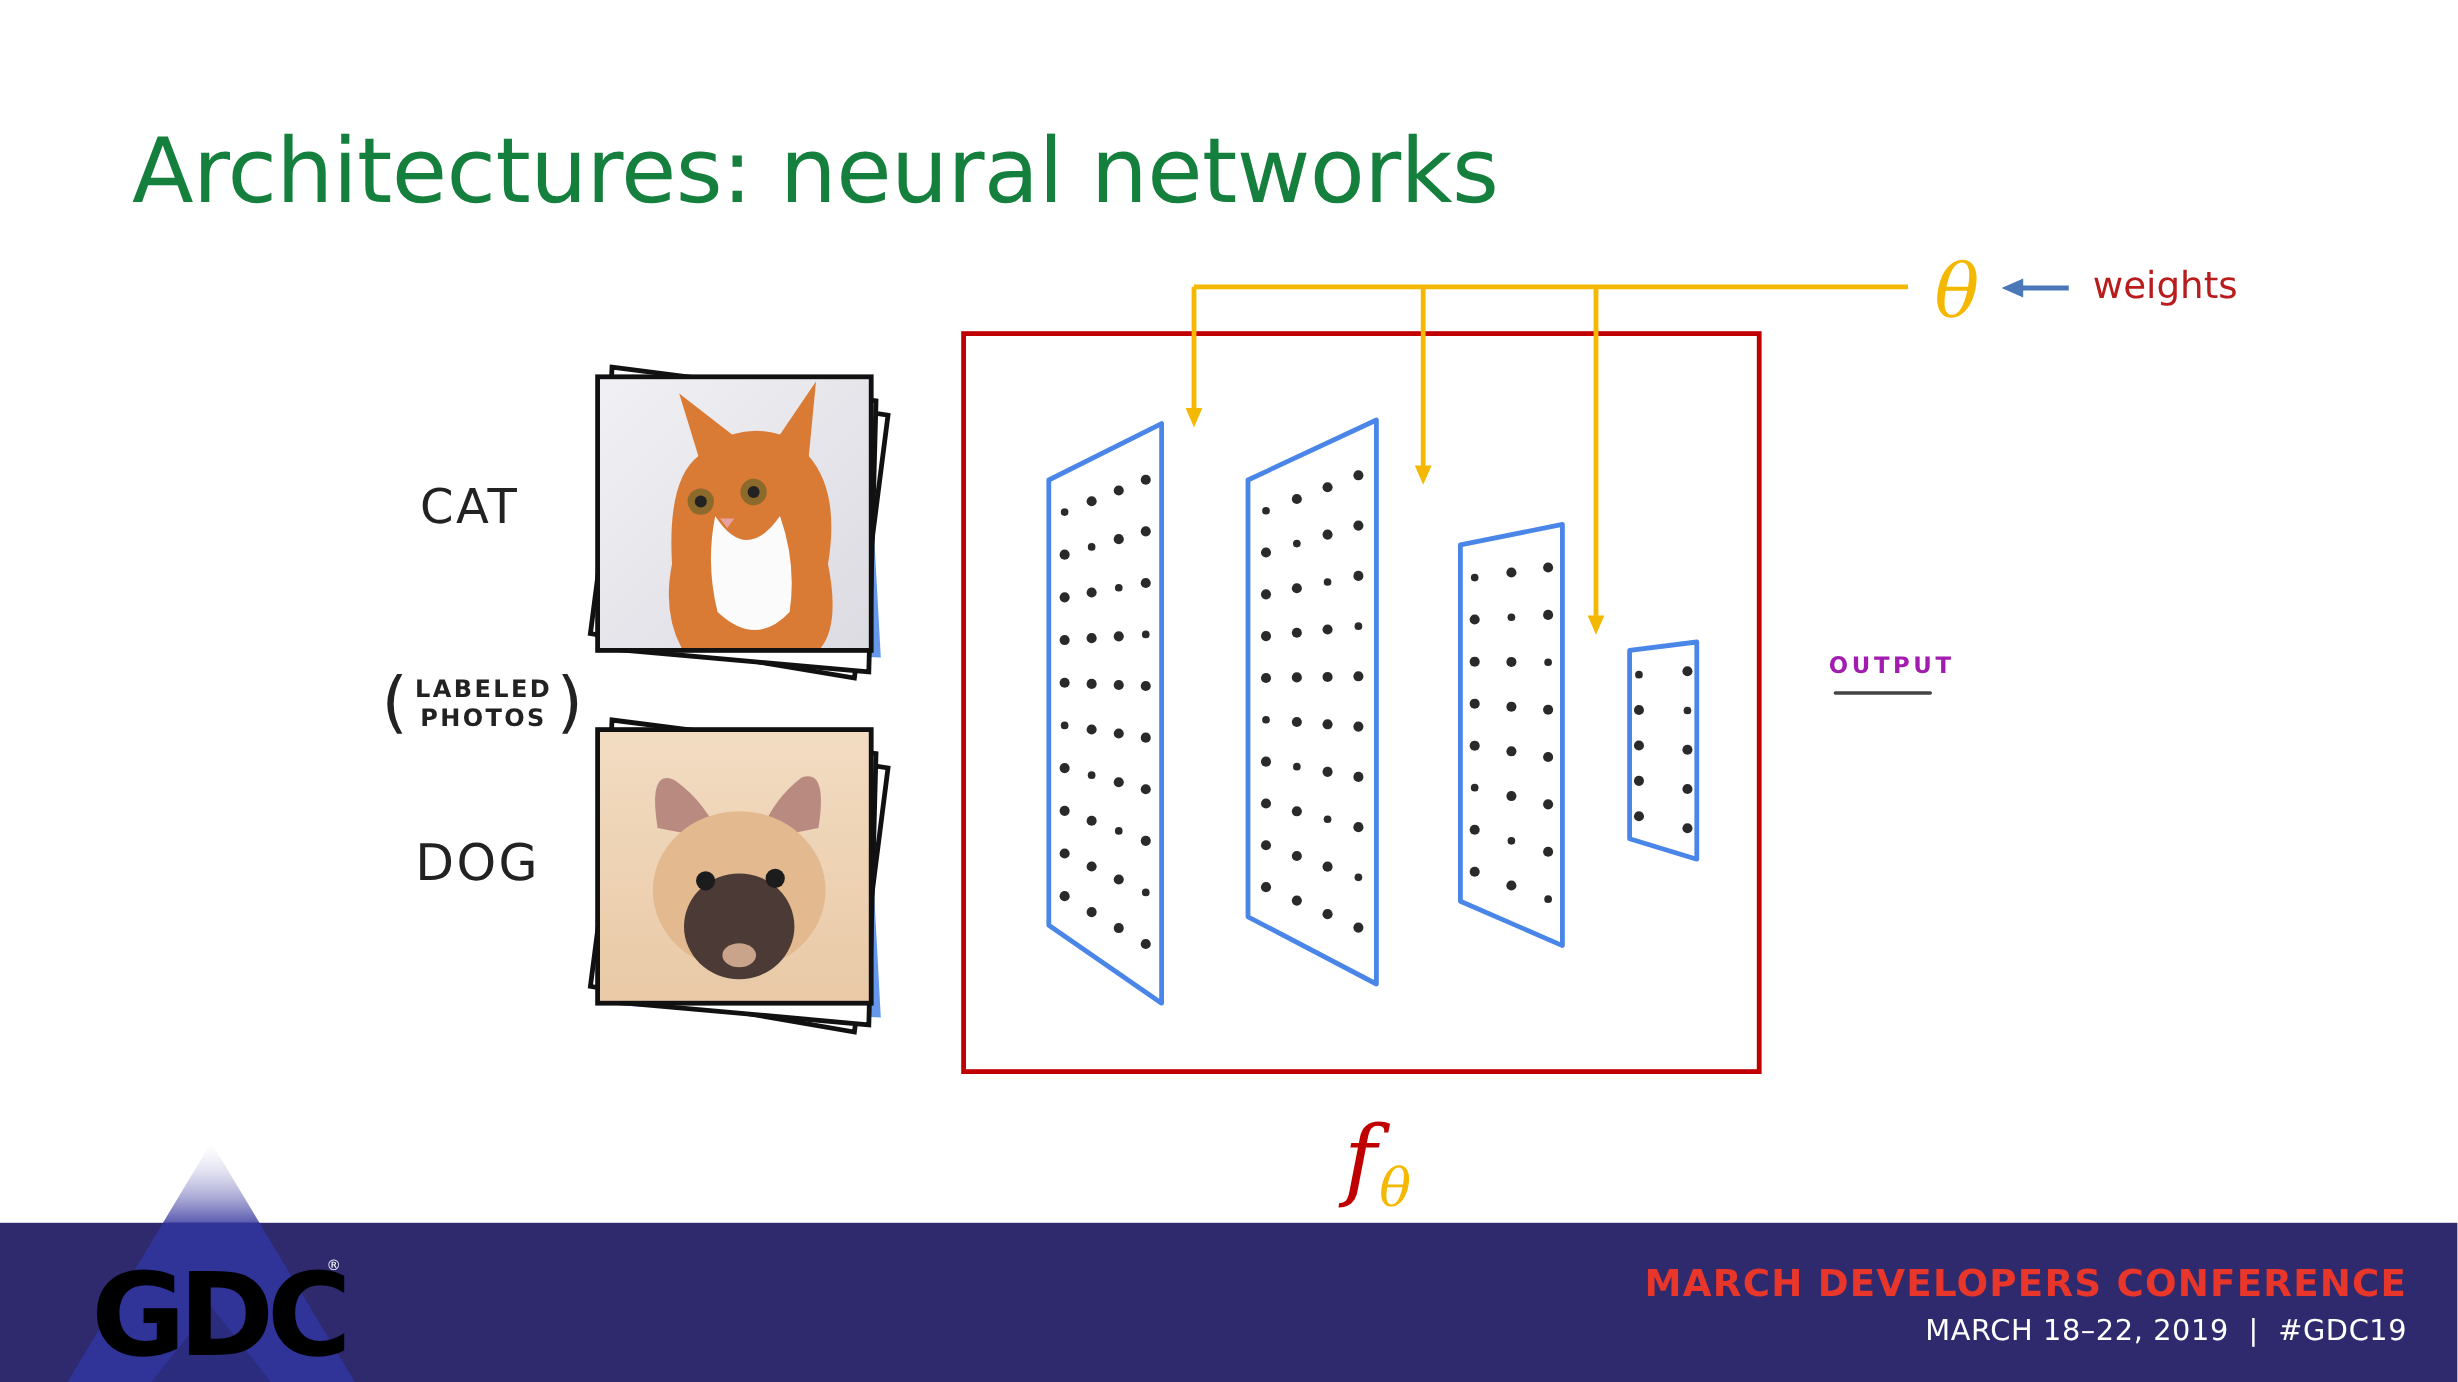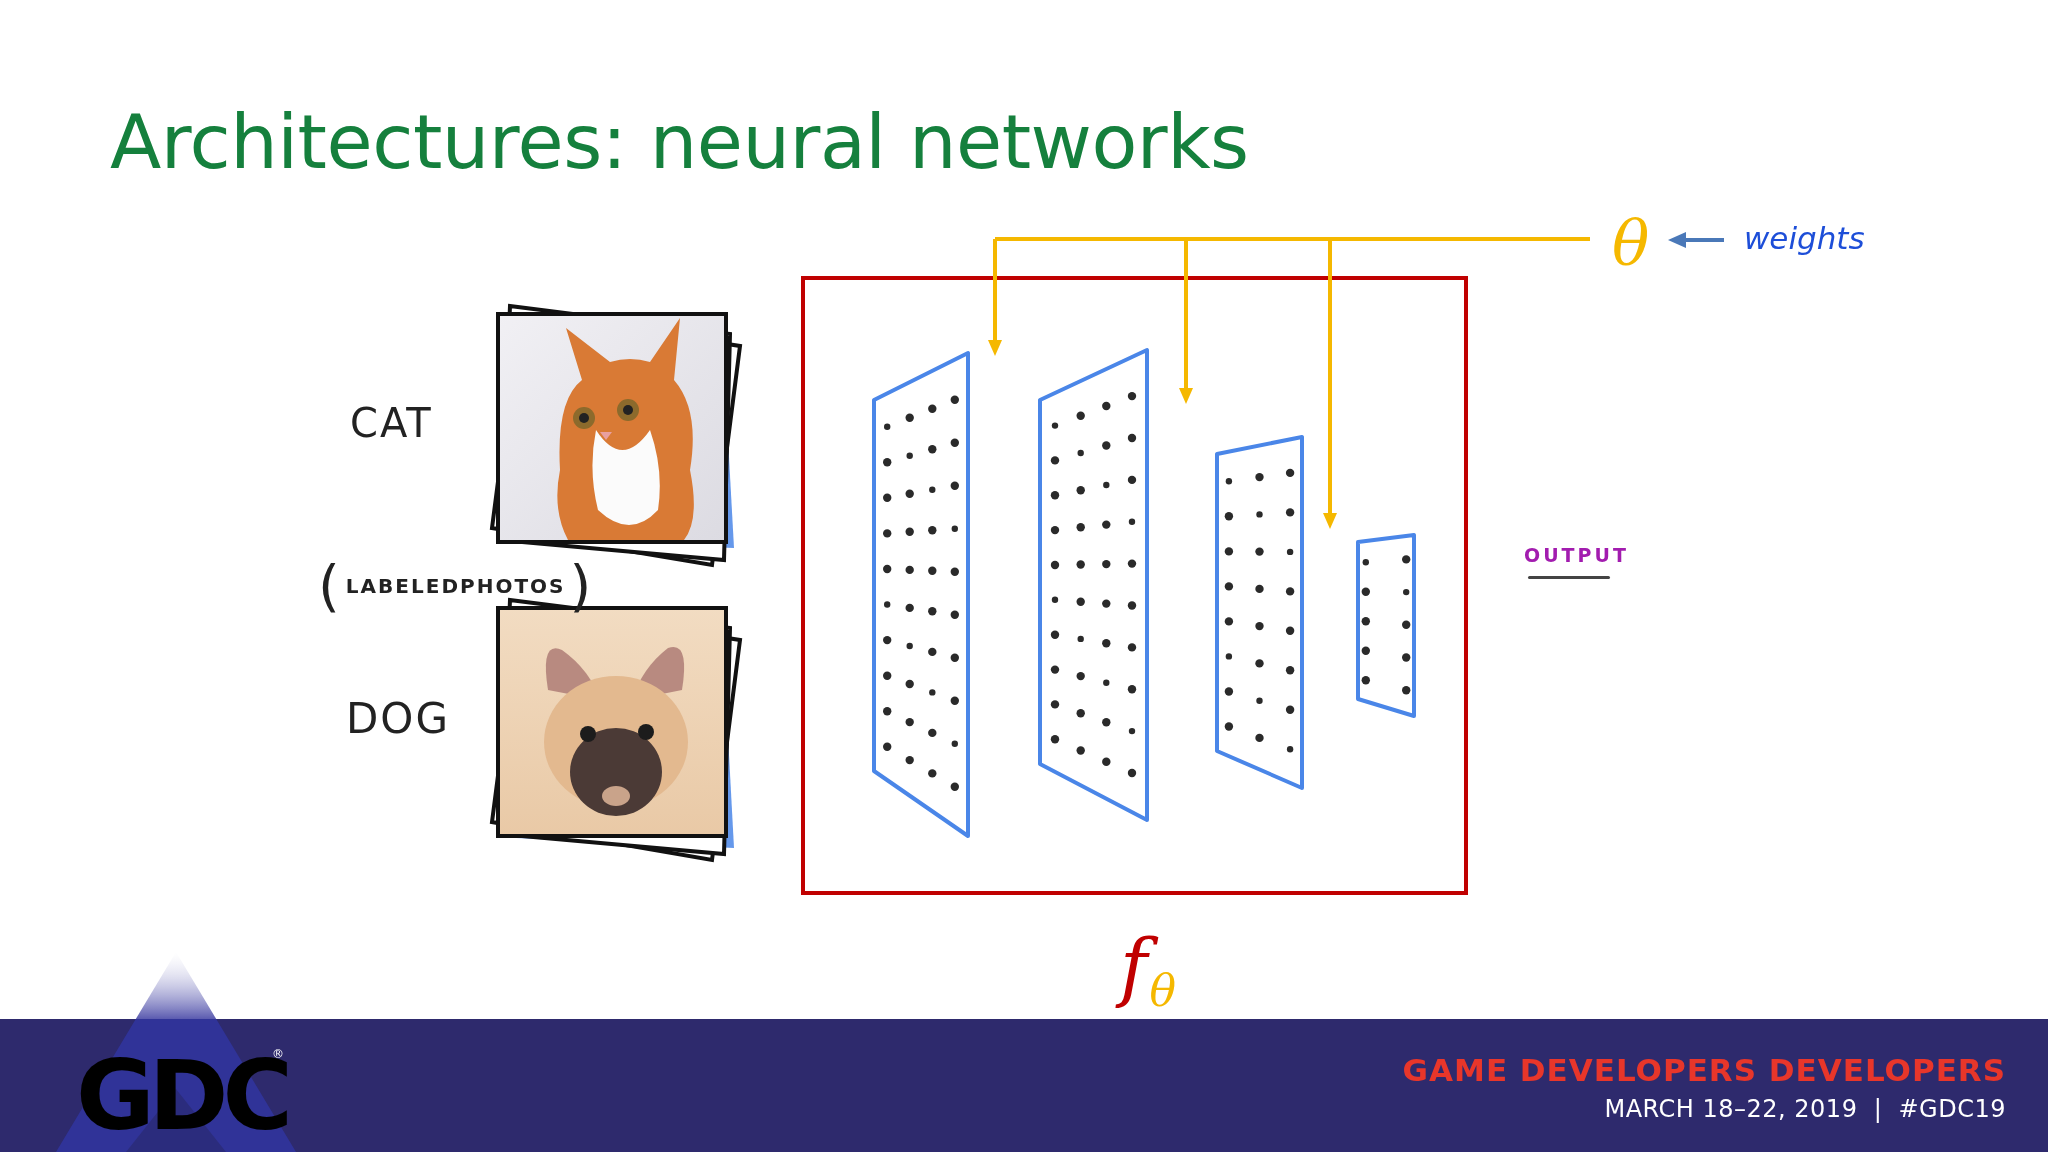--- a/index.html
+++ b/index.html
@@ -4,25 +4,25 @@
 <style>
   html, body { margin:0; padding:0; }
   body { width:2048px; height:1152px; position:relative; overflow:hidden; background:#ffffff; font-family:"DejaVu Sans", sans-serif; }
   .slide-title { position:absolute; left:110px; top:98px; font-size:75px; color:#15803d; font-family:"DejaVu Sans", sans-serif; letter-spacing:-0.5px; white-space:nowrap; }
   .diagram { position:absolute; left:0; top:0; width:2048px; height:1152px; }
   .hand-label { position:absolute; font-family:"DejaVu Sans", sans-serif; font-weight:normal; color:#222; }
   .cat-label { left:350px; top:400px; font-size:40px; letter-spacing:2px; }
   .dog-label { left:346px; top:694px; font-size:42px; letter-spacing:2px; }
   .labeled-photos { left:318px; top:558px; font-size:20px; line-height:24px; text-align:center; font-weight:bold; letter-spacing:2px; display:flex; align-items:center; }
   .paren { font-size:56px; font-weight:normal; line-height:56px; }
-  .labeled-photos .inner { display:flex; flex-direction:row; padding:0 4px; }
+  .labeled-photos .inner { display:flex; flex-direction:column; padding:0 4px; }
   .output-label { position:absolute; left:1524px; top:544px; font-size:19px; font-weight:bold; letter-spacing:3px; color:#a21caf; font-family:"DejaVu Sans", sans-serif; }
   .output-line { position:absolute; left:1528px; top:576px; width:82px; height:3px; background:#444; border-radius:2px; }
   .theta { position:absolute; left:1612px; top:206px; font-size:62px; font-style:italic; color:#f5b800; font-family:"DejaVu Serif", serif; }
-  .weights { position:absolute; left:1744px; top:220px; font-size:31px; font-style:italic; color:#1d4ed8; font-family:"DejaVu Sans", sans-serif; }
+  .weights { position:absolute; left:1744px; top:220px; font-size:31px; color:#b91c1c; font-family:"DejaVu Sans", sans-serif; }
   .f-theta { position:absolute; left:1120px; top:908px; font-family:"DejaVu Serif", serif; font-style:italic;margin-top:15px; }
   .f-theta .f { font-size:74px; color:#c00000; }
   .f-theta .sub { font-size:44px; color:#f5b800; position:relative; top:14px; margin-left:2px; }
   .footer { position:absolute; left:0; top:1019px; width:2048px; height:133px; background:#2e2a6d; }
   .gdc-logo { position:absolute; left:76px; top:1040px; font-size:96px; font-weight:bold; color:#000000; font-family:"DejaVu Sans", sans-serif; letter-spacing:-6px; }
   .gdc-reg { position:absolute; left:272px; top:1047px; font-size:12px; color:#fff; }
   .conf-name { position:absolute; right:42px; top:1052px; font-size:31px; font-weight:bold; color:#e8362a; font-family:"DejaVu Sans", sans-serif; letter-spacing:1px; }
   .conf-date { position:absolute; right:42px; top:1095px; font-size:24px; font-weight:normal; color:#ffffff; font-family:"DejaVu Sans", sans-serif; letter-spacing:0.5px; }
 </style>
 </head>
@@ -252,14 +252,14 @@
   <span class="f">f</span><span class="sub">θ</span>
 </div>
 
 <div class="footer"></div>
 <svg style="position:absolute;left:56px;top:1019px" width="240" height="133">
   <polygon points="120,-67 0,133 240,133" fill="#3035a0" opacity="0.85"></polygon>
   <polygon points="120,70 70,133 170,133" fill="#2a2a72" opacity="0.7"></polygon>
 </svg>
 <div class="gdc-logo">GDC</div>
 <div class="gdc-reg">®</div>
-<div class="conf-name">GAME DEVELOPERS DEVELOPERS</div>
+<div class="conf-name">MARCH DEVELOPERS CONFERENCE</div>
 <div class="conf-date" style="white-space:pre">MARCH 18–22, 2019  |  #GDC19</div>
 
 </body></html>

